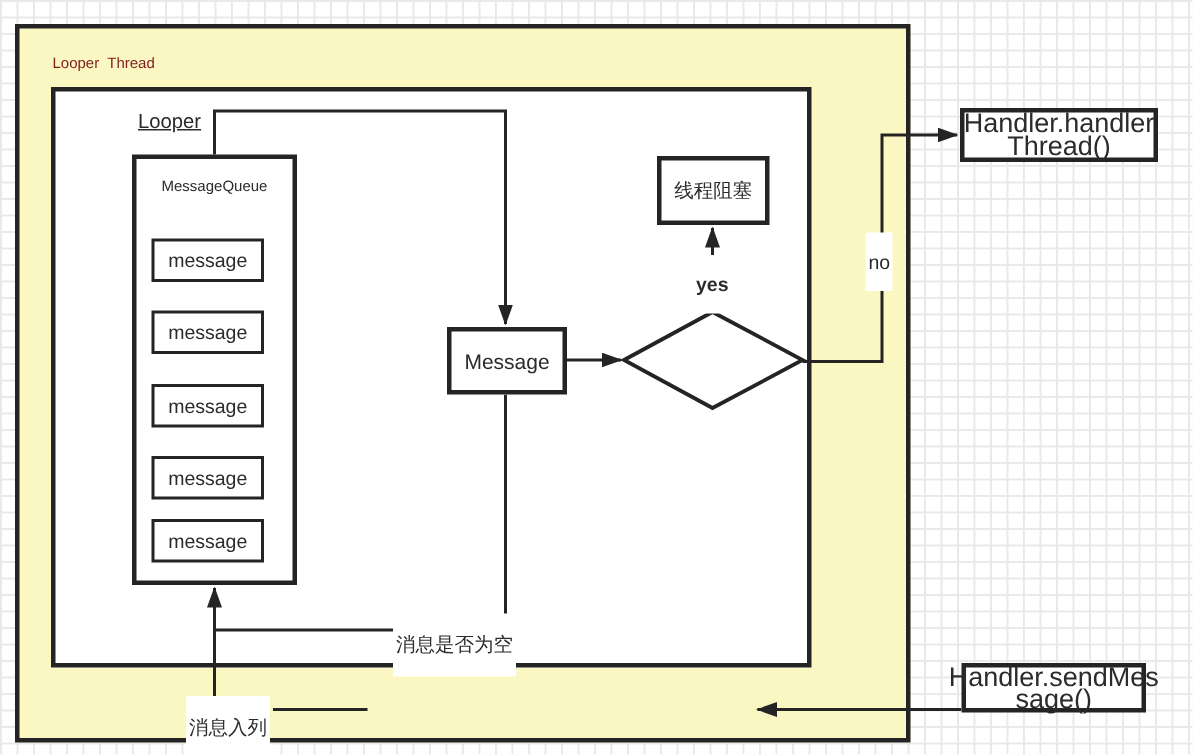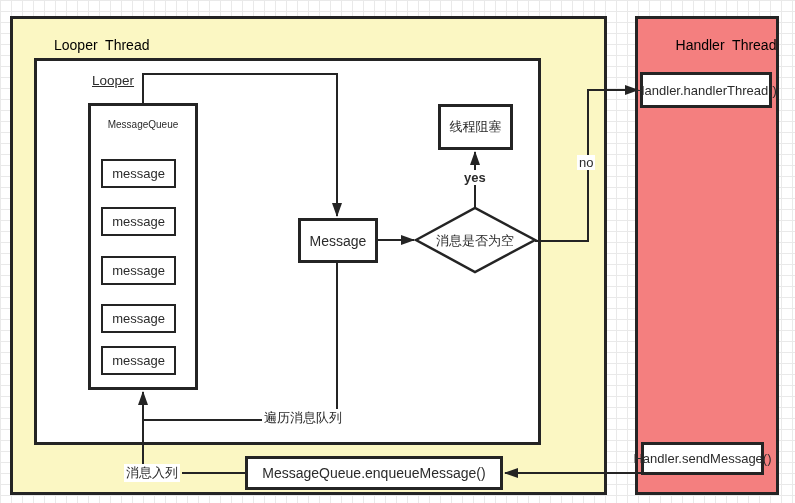--- a/index.html
+++ b/index.html
@@ -17,45 +17,44 @@
       linear-gradient(to bottom, #e9e9e9 1px, transparent 1px);
     background-size: 11px 11px;
   }
 
   .container {
     position: absolute;
     border: 3px solid #242424;
   }
   .container-title {
     position: absolute;
-    font-size: 14px;
-    color: #000000;
+    font-size: 10px;
+    color: #7f1d1d;
     white-space: pre;
-    margin-left: 19px;
   }
 
   .box {
     position: absolute;
     background: #ffffff;
     border: 3px solid #242424;
     display: flex;
     align-items: center;
     justify-content: center;
     text-align: center;
     font-size: 14px;
     color: #2b2b2b;
   }
   .box.thin { border-width: 2px; font-size: 13px; }
 
-  .two-line { flex-direction: row; font-size: 13px; line-height: 15px; }
+  .two-line { flex-direction: column; font-size: 18px; line-height: 15px; }
 
   .chip {
     position: absolute;
     background: #ffffff;
-    padding: 0 2px;
+    padding: 12px 2px;
     font-size: 13px;
     color: #2b2b2b;
     white-space: nowrap;
   }
 
   .plain-label {
     position: absolute;
     font-size: 13px;
     color: #2b2b2b;
     white-space: nowrap;
@@ -81,23 +80,20 @@
 </style>
 </head>
 <body>
 
 <div id="canvas">
 
   <div class="container" style="left:10px; top:16px; width:597px; height:479px; background:#FBF7C3;">
     <div class="container-title" style="left:22px; top:18px;">Looper  Thread</div>
   </div>
 
-  <div class="container" style="left:635px; top:16px; width:144px; height:479px; background:#F47F7F;">
-    <div class="container-title" style="left:0; top:18px; width:100%; text-align:center;">Handler  Thread</div>
-  </div>
 
   <div class="container" style="left:34px; top:58px; width:507px; height:387px; background:#ffffff;"></div>
 
   <div class="plain-label" style="left:92px; top:73px; font-size:13.5px;">Looper</div>
 
   <div class="container" style="left:88px; top:103px; width:110px; height:287px; background:#ffffff;">
     <div style="position:absolute; left:0; top:13px; width:100%; text-align:center; font-size:10px;">MessageQueue</div>
     <div class="box thin" style="left:10px; top:53px;  width:75px; height:29px;">message</div>
     <div class="box thin" style="left:10px; top:101px; width:75px; height:29px;">message</div>
     <div class="box thin" style="left:10px; top:150px; width:75px; height:29px;">message</div>
@@ -126,36 +122,34 @@
 
     <path d="M143,464 L143,392" fill="none" stroke="#242424" stroke-width="2" marker-end="url(#arrow)"></path>
 
     <path d="M182,473 L245,473" fill="none" stroke="#242424" stroke-width="2"></path>
 
     <path d="M641,473 L505,473" fill="none" stroke="#242424" stroke-width="2" marker-end="url(#arrow)"></path>
 
     <polygon class="node" points="416,240 475,208 535,240 475,272" fill="#ffffff" stroke="#242424" stroke-width="2.5"></polygon>
   </svg>
 
-  <div class="decision-text">消息是否为空</div>
 
   <div class="box" style="left:298px; top:218px; width:80px; height:45px;">Message</div>
 
   <div class="box" style="left:438px; top:104px; width:75px; height:46px; font-size:13px;text-align:center;">线程阻塞</div>
 
-  <div class="box" style="left:245px; top:456px; width:258px; height:34px;">MessageQueue.enqueueMessage()</div>
 
   <div class="box two-line" style="left:640px; top:72px; width:132px; height:36px;">
     <span>Handler.handler</span>
     <span>Thread()</span>
   </div>
 
   <div class="box two-line" style="left:641px; top:442px; width:123px; height:33px;">
     <span>Handler.sendMes</span>
     <span>sage()</span>
   </div>
 
   <div class="chip" style="left:462px; top:170px;font-weight:bold;">yes</div>
   <div class="chip" style="left:577px; top:155px;">no</div>
-  <div class="chip" style="left:262px; top:409px;">遍历消息队列</div>
+  <div class="chip" style="left:262px; top:409px;">消息是否为空</div>
   <div class="chip" style="left:124px; top:464px;">消息入列</div>
 
 </div>
 
 </body></html>

